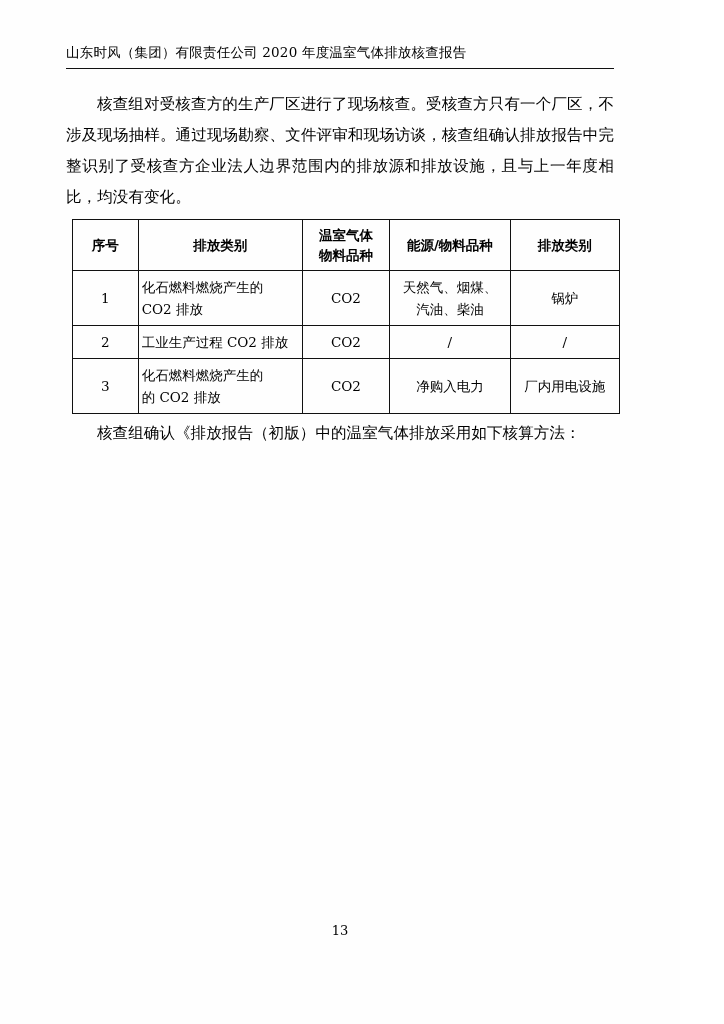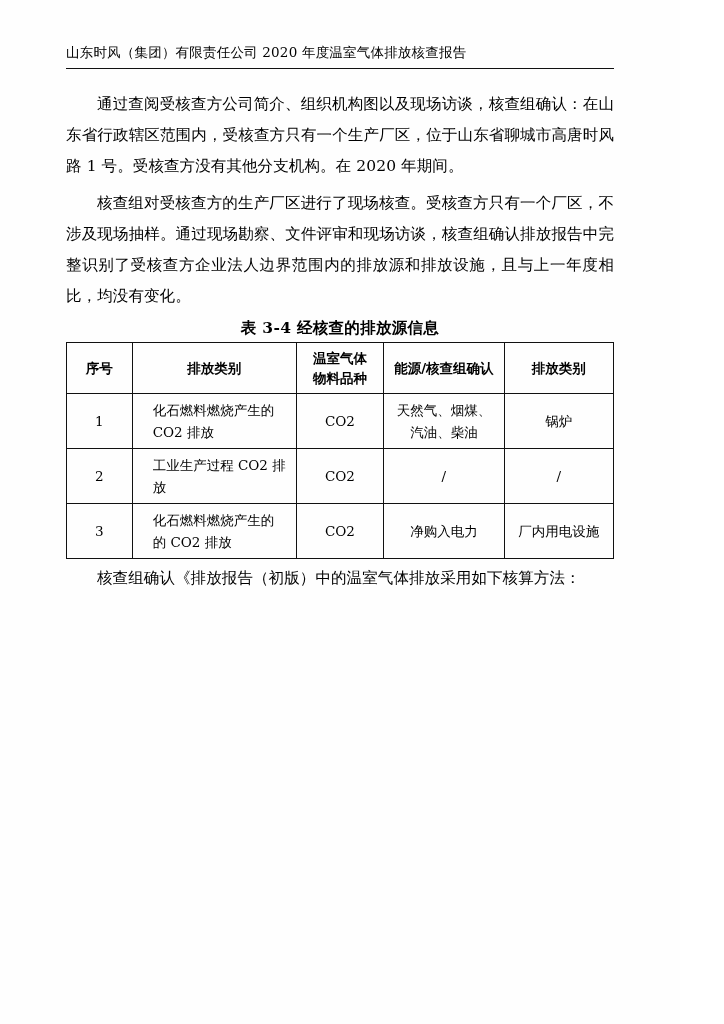--- a/index.html
+++ b/index.html
@@ -53,38 +53,39 @@
     font-weight: bold;
     text-align: center;
     margin: 6px 0 3px 0;
     letter-spacing: 0.3px;
   }
   table.emissions {
     width: 100%;
     border-collapse: collapse;
     table-layout: fixed;
     margin-bottom: 4px;
+    margin-left: 6px;
   }
   table.emissions td, table.emissions th {
     border: 1px solid #111;
     text-align: center;
     vertical-align: middle;
     font-size: 13.5px;
     line-height: 22px;
     padding: 5px 4px;
     font-weight: normal;
   }
   table.emissions th {
     font-weight: bold;
     font-size: 13.5px;
     line-height: 20px;
   }
   table.emissions td.left {
     text-align: left;
-    padding-left: 20px;
+    padding-left: 3px;
   }
   col.c1 { width: 12%; }
   col.c2 { width: 30%; }
   col.c3 { width: 16%; }
   col.c4 { width: 22%; }
   col.c5 { width: 20%; }
   .page-number {
     position: absolute;
     bottom: 86px;
     left: 0;
@@ -94,43 +95,41 @@
   }
 </style>
 </head>
 <body>
 
 <div class="page">
 
   <div class="header">山东时风（集团）有限责任公司 2020 年度温室气体排放核查报告</div>
 
 
-  <p class="body-text">通过查阅受核查方公司简介、组织机构图以及现场访谈，核查组确认：在山东省行政辖区范围内，受核查方只有一个生产厂区，位于山东省聊城市高唐时风路 1 号。受核查方没有其他分支机构。在 2020 年期间。</p>
 
   <p class="body-text">核查组对受核查方的生产厂区进行了现场核查。受核查方只有一个厂区，不涉及现场抽样。通过现场勘察、文件评审和现场访谈，核查组确认排放报告中完整识别了受核查方企业法人边界范围内的排放源和排放设施，且与上一年度相比，均没有变化。</p>
 
-  <div class="table-caption">表 3-4 经核查的排放源信息</div>
 
   <table class="emissions">
     <colgroup>
       <col class="c1">
         <col class="c2">
         <col class="c3">
         <col class="c4">
         <col class="c5">
     </colgroup>
     <thead>
       <tr>
         <th>序号</th>
         <th>排放类别</th>
         <th>
           <div>温室气体</div>
           <div>物料品种</div>
         </th>
-        <th>能源/核查组确认</th>
+        <th>能源/物料品种</th>
         <th>排放类别</th>
       </tr>
     </thead>
     <tbody>
       <tr>
         <td>1</td>
         <td class="left">
           <div>化石燃料燃烧产生的</div>
           <div>CO2 排放</div>
         </td>
@@ -158,14 +157,15 @@
         <td>净购入电力</td>
         <td>厂内用电设施</td>
       </tr>
     </tbody>
   </table>
 
 
 
   <p class="body-text">核查组确认《排放报告（初版）中的温室气体排放采用如下核算方法：</p>
 
+  <div class="page-number">13</div>
 
 </div>
 
 </body></html>

